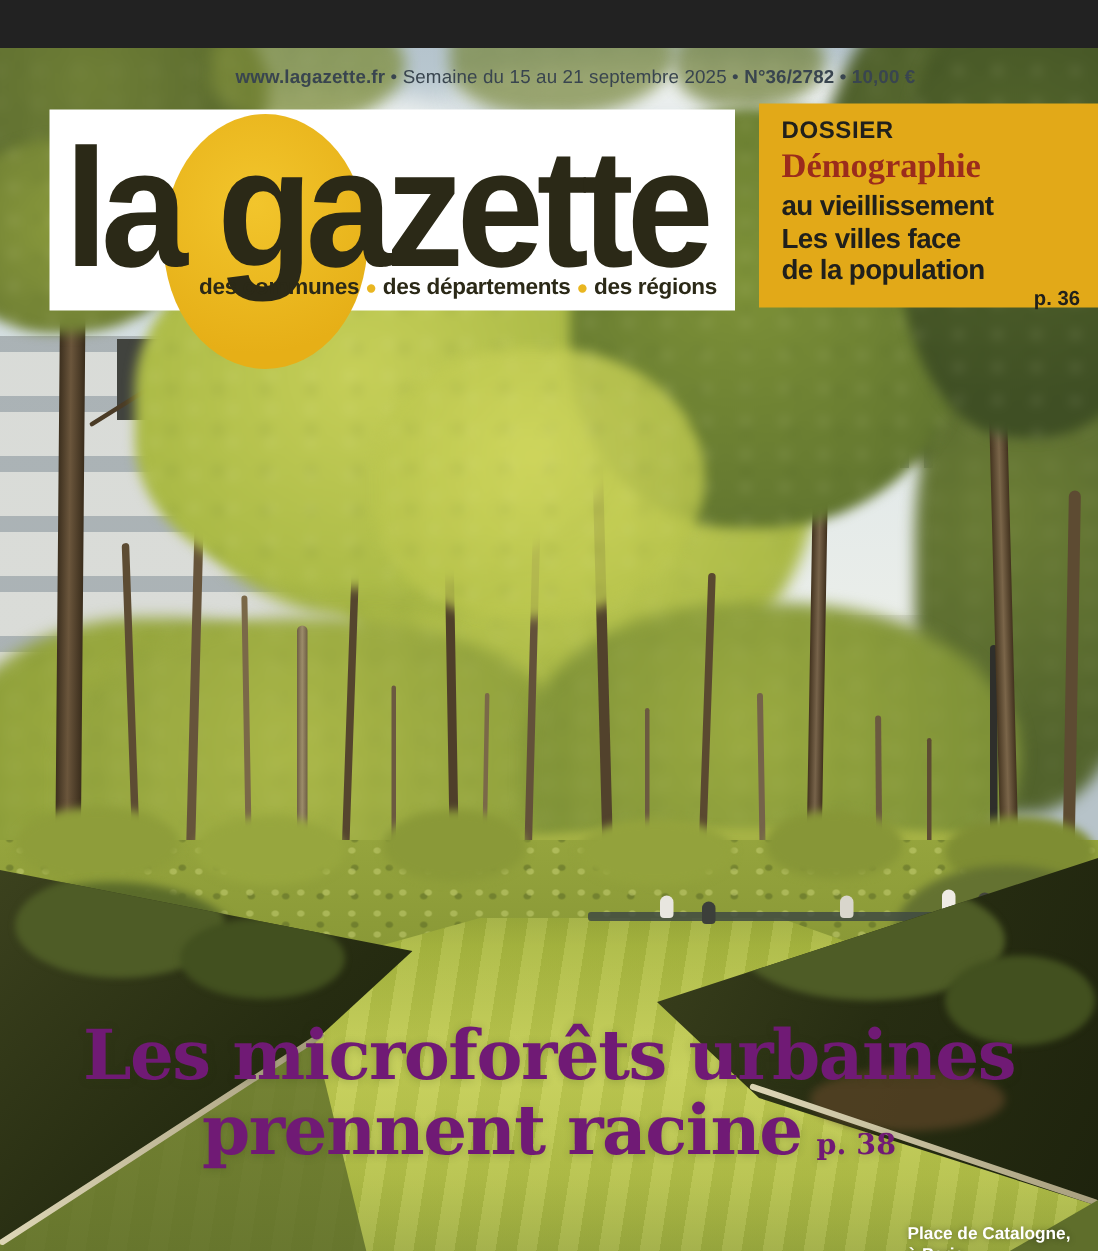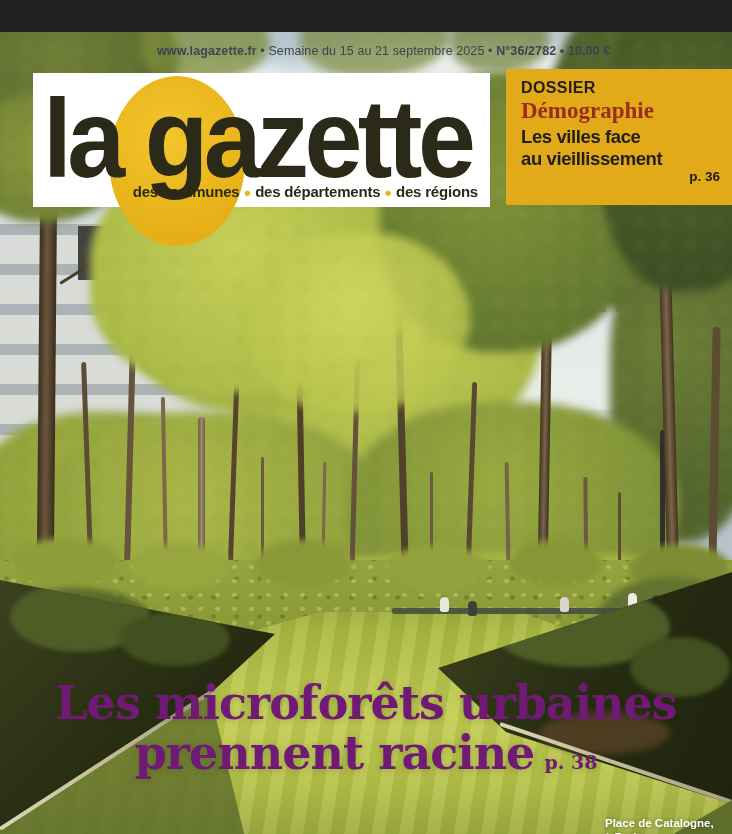--- a/index.html
+++ b/index.html
@@ -218,22 +218,23 @@
     <h1 class="logo-title">la gazette</h1>
     <div class="logo-tagline">
       <span>des communes</span><span class="dot">●</span><span>des départements</span><span class="dot">●</span><span>des régions</span>
     </div>
   </div>
 
   <div class="dossier">
     <div class="dossier-kicker">DOSSIER</div>
     <div class="dossier-topic">Démographie</div>
     <div class="dossier-title">
+      <div>au vieillissement</div>
       <div>Les villes face</div>
-      <div>au vieillissement</div>
+      <div>de la population</div>
     </div>
     <div class="dossier-page">p. 36</div>
   </div>
 
   <div class="headline">
     <div>Les microforêts urbaines</div>
     <div><span>prennent racine</span><span class="pg">p. 38</span></div>
   </div>
 
   <div class="credit">

